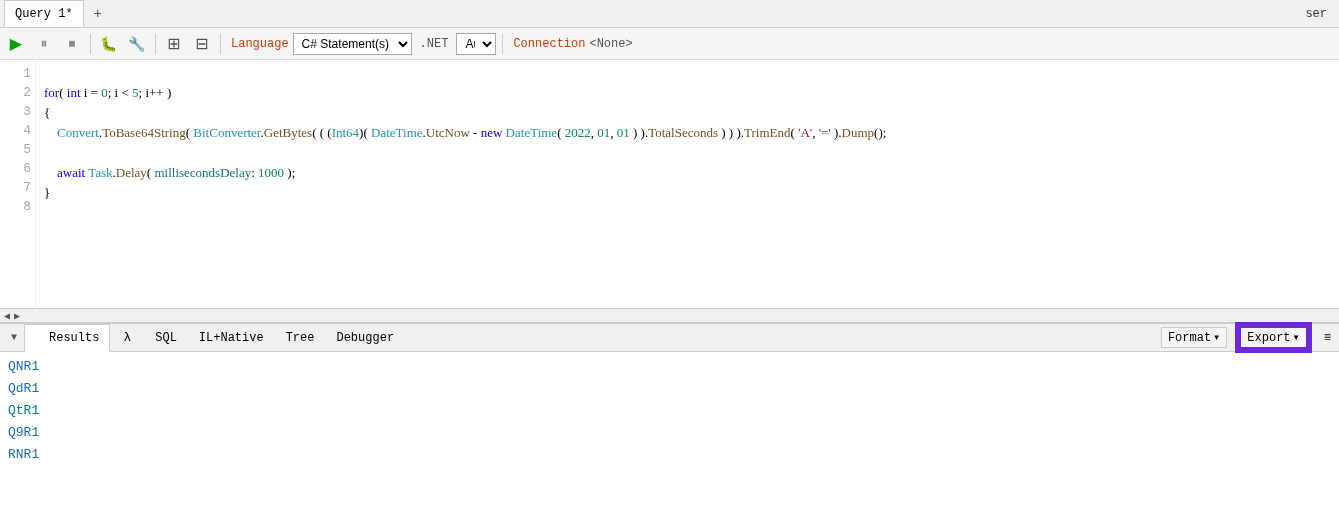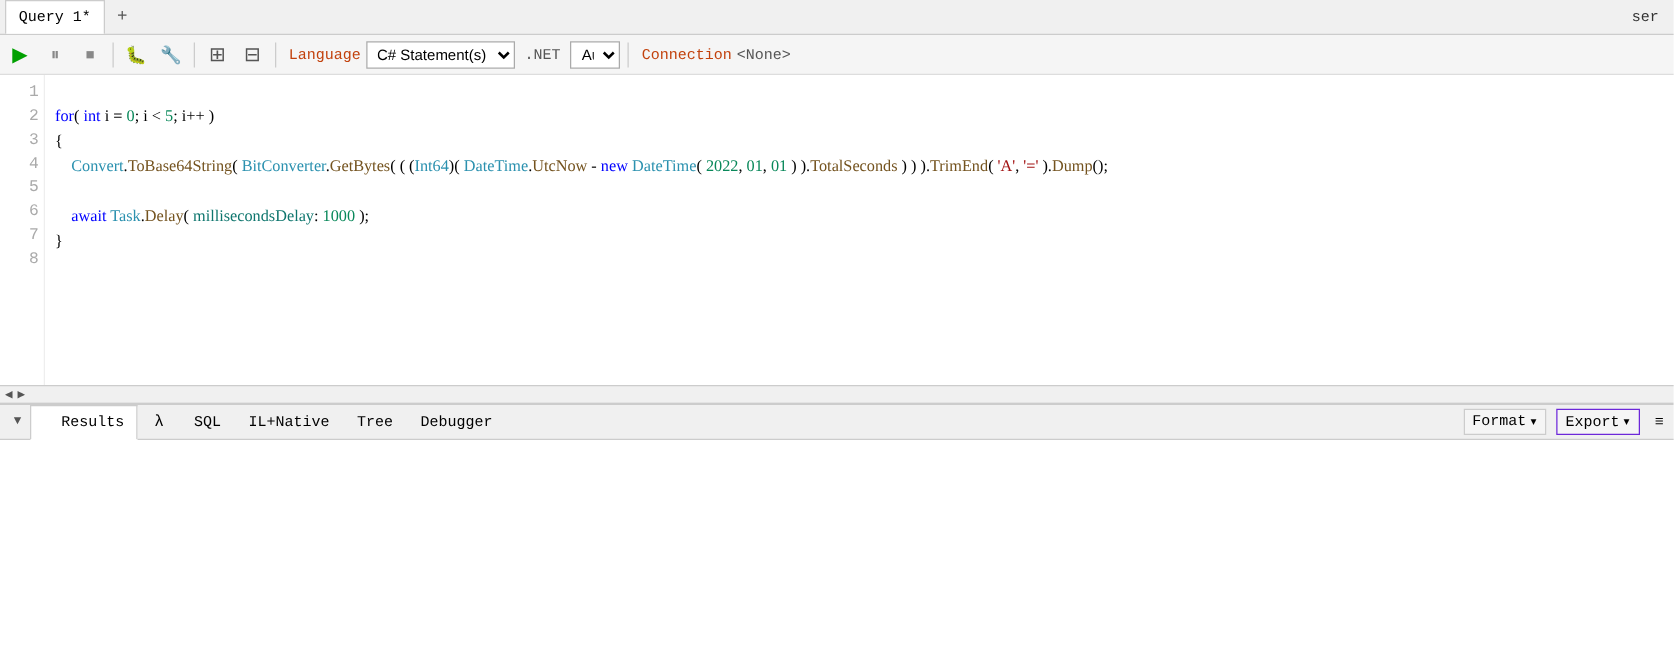--- a/index.html
+++ b/index.html
@@ -105,25 +105,25 @@
     .results-tab.active {
       background: #fff; border: 1px solid #ccc; border-bottom-color: #fff; padding-left: 24px;
     }
     .results-tab-lambda { font-size: 13px; margin: 0 2px; }
     .results-tab-right {
       margin-left: auto; display: flex; align-items: center; gap: 8px;
     }
     .results-format-btn {
       font-size: 12px; cursor: pointer; padding: 2px 6px;
       border: 1px solid #ccc; background: #f5f5f5;
-      display: flex; gap: 2px;
+      display: flex; align-items: center; gap: 2px;
     }
     .results-export-btn {
       font-size: 12px; cursor: pointer; padding: 2px 6px;
-      border: 1px solid #6d28d9; background: #f5f5f5;
+      border: 6px solid #6d28d9; background: #f5f5f5;
       display: flex; align-items: center; gap: 2px;
     }
     .results-icon-btn {
       font-size: 12px; cursor: pointer; padding: 2px 4px;
     }
 
     
     .results-content {
       flex: 1; overflow: auto; padding: 4px 8px;
       font-size: 13px; line-height: 22px;
@@ -230,13 +230,20 @@
         <span>▾</span>
       </div>
       <div class="results-export-btn">
         <span>Export</span>
         <span>▾</span>
       </div>
       <div class="results-icon-btn">≡</div>
     </div>
   </div>
 
+  <div class="results-content">
+    <div class="result-item-blue">QNR1</div>
+    <div class="result-item-blue">QdR1</div>
+    <div class="result-item-teal">QtR1</div>
+    <div class="result-item-blue">Q9R1</div>
+    <div class="result-item-blue">RNR1</div>
+  </div>
 </div>
 
 </body></html>

